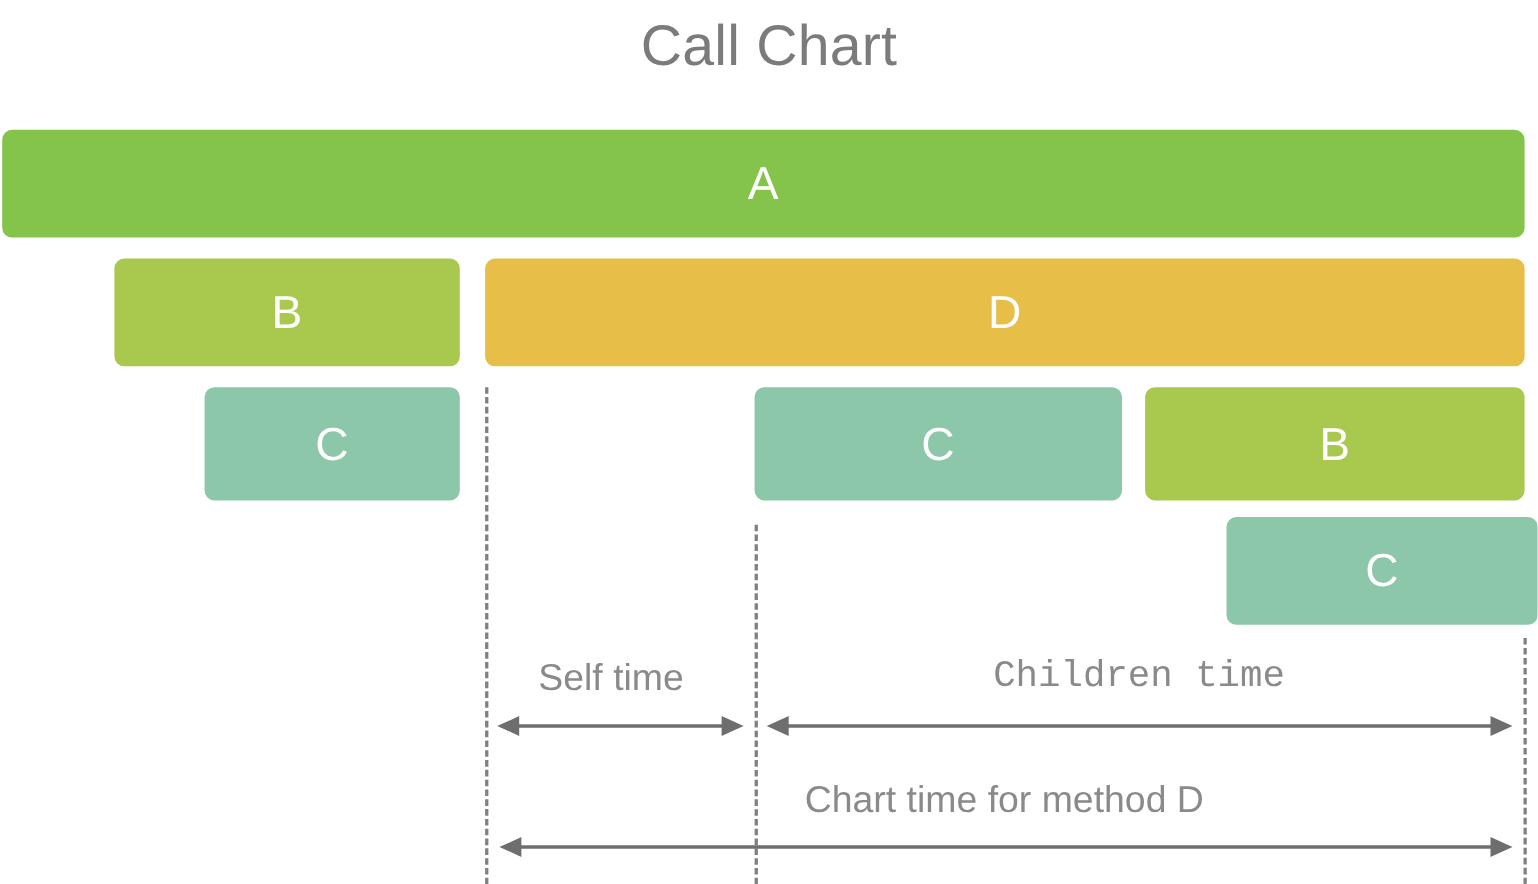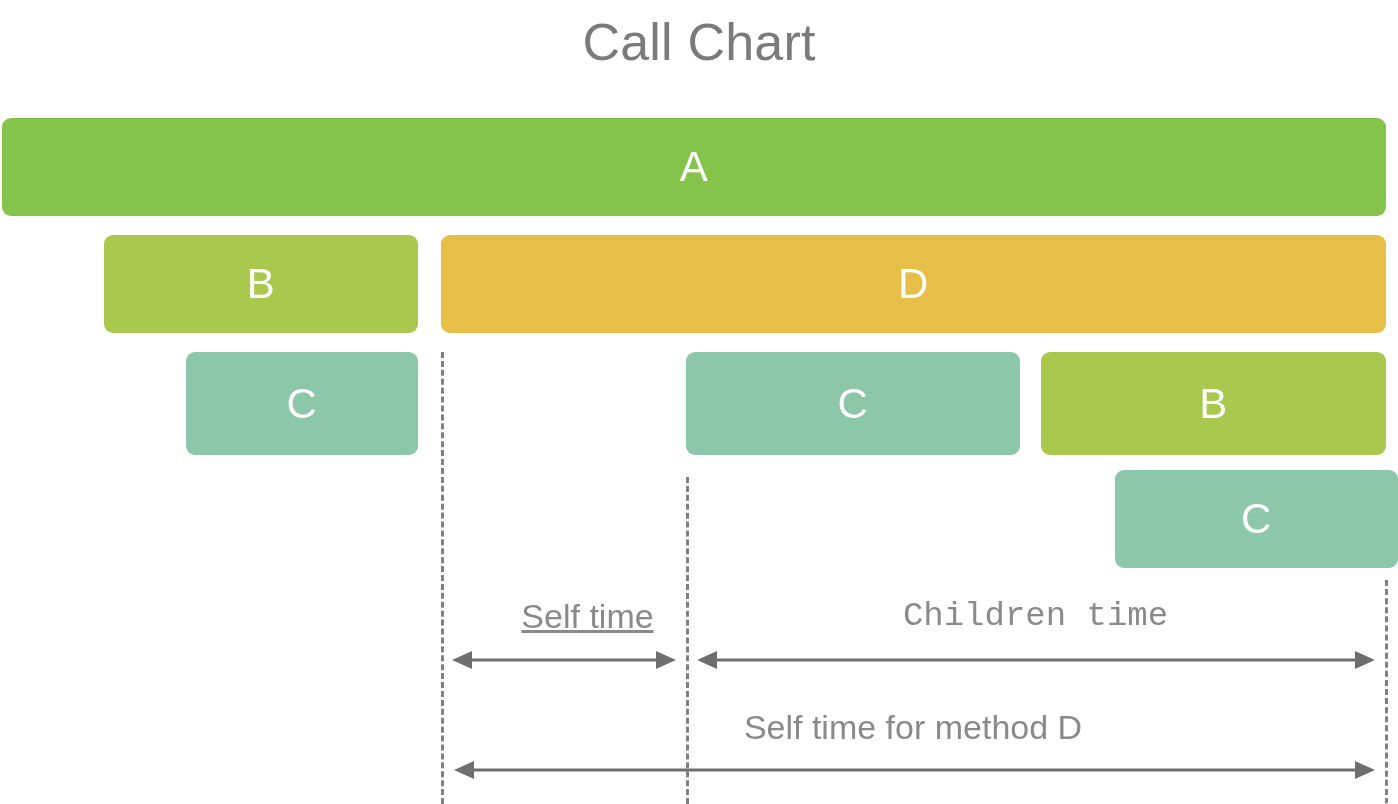--- a/index.html
+++ b/index.html
@@ -122,39 +122,39 @@
   </div>
 
   <div id="guides-layer">
     <div class="guide" style="left:441px;  top:352px; height:452px;"></div>
     <div class="guide" style="left:686px;  top:477px; height:327px;"></div>
     <div class="guide" style="left:1385px; top:580px; height:224px;"></div>
   </div>
 
   <div id="measures-layer">
 
-    <div class="measure-label" style="left:465px; top:594px; width:245px;text-decoration:underline;">Self time</div>
+    <div class="measure-label" style="left:433px; top:594px; width:245px;">Self time</div>
     <div class="measure-arrow" style="left:450px; top:649px; width:228px;">
       <svg width="228" height="22" viewBox="0 0 228 22">
         <line x1="16" y1="11" x2="212" y2="11" stroke="#6e6e6e" stroke-width="3"></line>
         <polygon points="2,11 22,2 22,20" fill="#6e6e6e"></polygon>
         <polygon points="226,11 206,2 206,20" fill="#6e6e6e"></polygon>
       </svg>
     </div>
 
     <div class="measure-label" style="left:686px; top:594px; width:699px;font-family:Liberation Mono, monospace;">Children time</div>
     <div class="measure-arrow" style="left:695px; top:649px; width:682px;">
       <svg width="682" height="22" viewBox="0 0 682 22">
         <line x1="16" y1="11" x2="666" y2="11" stroke="#6e6e6e" stroke-width="3"></line>
         <polygon points="2,11 22,2 22,20" fill="#6e6e6e"></polygon>
         <polygon points="680,11 660,2 660,20" fill="#6e6e6e"></polygon>
       </svg>
     </div>
 
-    <div class="measure-label" style="left:441px; top:705px; width:944px;">Self time for method D</div>
+    <div class="measure-label" style="left:441px; top:705px; width:944px;">Chart time for method D</div>
     <div class="measure-arrow" style="left:452px; top:759px; width:925px;">
       <svg width="925" height="22" viewBox="0 0 925 22">
         <line x1="16" y1="11" x2="909" y2="11" stroke="#6e6e6e" stroke-width="3"></line>
         <polygon points="2,11 22,2 22,20" fill="#6e6e6e"></polygon>
         <polygon points="923,11 903,2 903,20" fill="#6e6e6e"></polygon>
       </svg>
     </div>
 
   </div>
 

